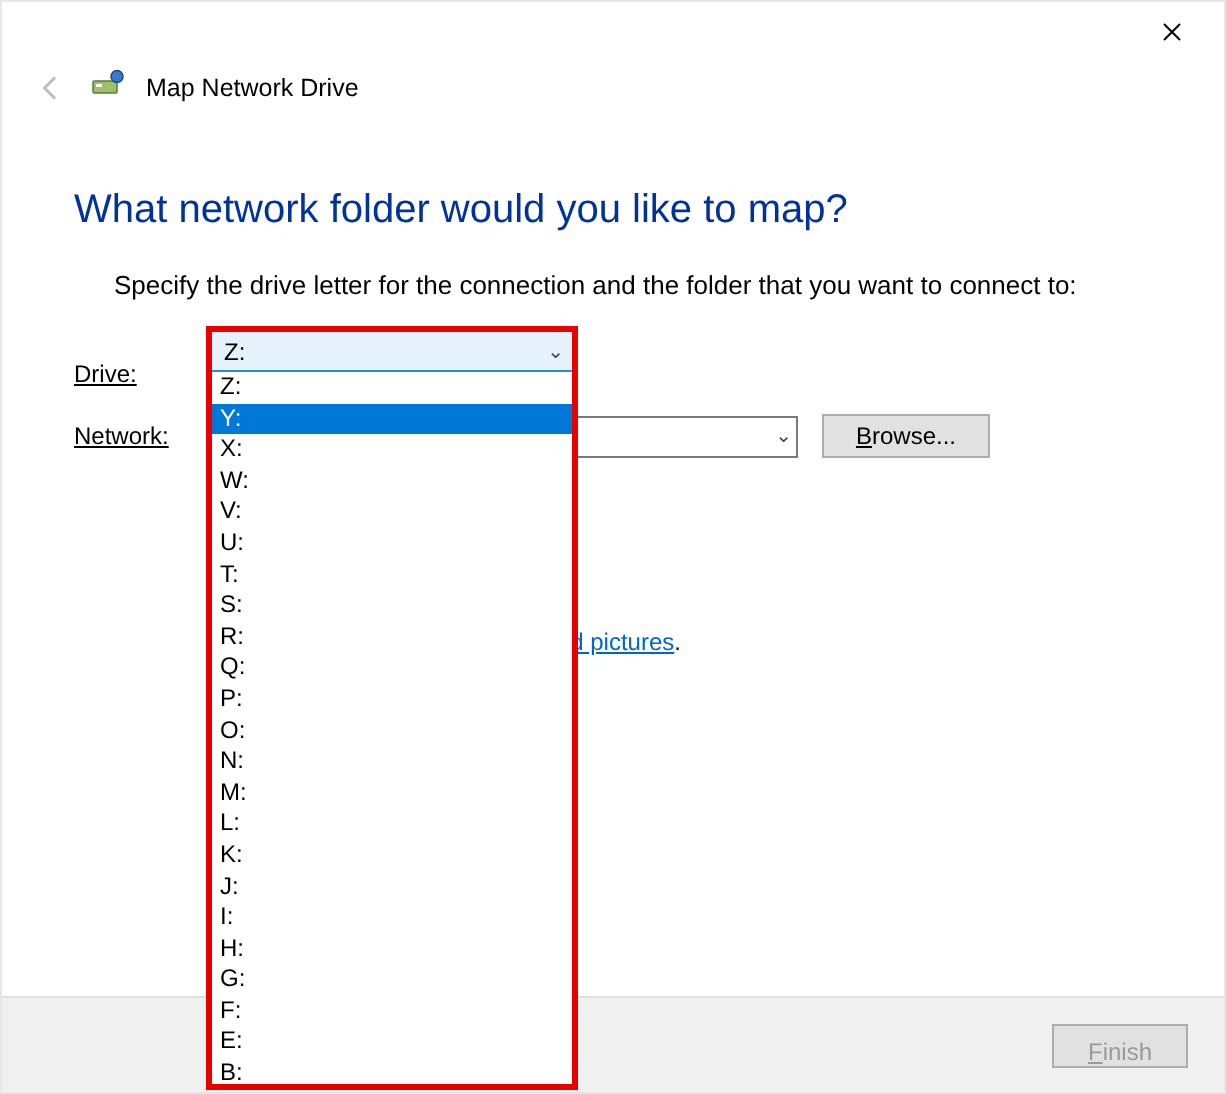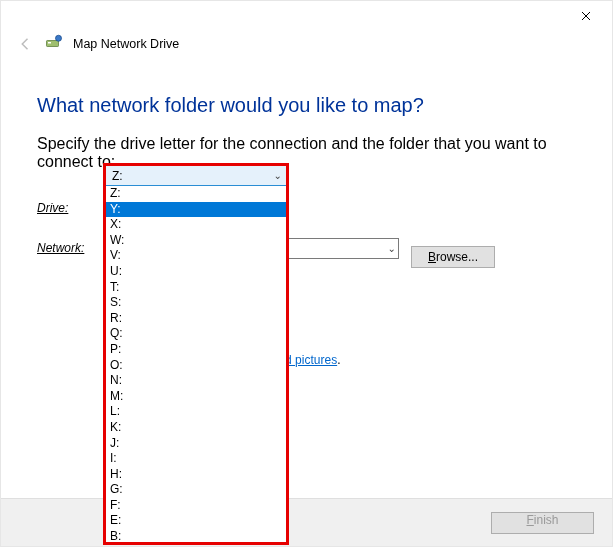--- a/index.html
+++ b/index.html
@@ -51,33 +51,33 @@
   .content {
     padding: 20px 15px 0 36px;
   }
   .instruction {
     font-size: 20px;
     color: #003399;
     font-weight: 400;
     margin: 12px 0 18px 0;
   }
   .subtext {
-    font-size: 16px;
+    font-size: 13px;
     margin-bottom: 26px;
+    margin-left: 20px;
   }
   .form-row {
     display: flex;
     align-items: center;
     margin-bottom: 10px;
     position: relative;
   }
   .form-label {
     width: 70px;
     font-size: 12px;
-    font-style: italic;
   }
   .combo {
     height: 21px;
     border: 1px solid #7a7a7a;
     background: #fff;
     display: flex;
     align-items: center;
     justify-content: space-between;
     padding: 0 2px 0 6px;
     font-size: 12px;
@@ -97,21 +97,20 @@
   .browse-btn {
     margin-left: 12px;
     height: 22px;
     width: 84px;
     border: 1px solid #adadad;
     background: #e1e1e1;
     font-size: 12px;
     display: flex;
     align-items: center;
     justify-content: center;
-    margin-top: 18px;
   }
   .body-text {
     margin-left: 70px;
     margin-top: 60px;
     font-size: 12px;
     line-height: 1.8;
   }
   .link {
     color: #0066cc;
     text-decoration: underline;
@@ -122,27 +121,27 @@
     height: 48px;
     background: #f0f0f0;
     border-top: 1px solid #dfdfdf;
     display: flex;
     justify-content: flex-end;
     align-items: center;
     padding-right: 18px;
     gap: 8px;
   }
   .footer-btn {
-    width: 103px;
+    width: 68px;
     height: 22px;
     border: 1px solid #adadad;
     background: #e1e1e1;
     font-size: 12px;
     display: flex;
-    align-items: flex-start;
+    align-items: flex-end;
     justify-content: center;
   }
   .footer-btn.disabled {
     color: #9a9a9a;
   }
   .u { text-decoration: underline; }
   
   .dropdown-outline {
     position: absolute;
     left: 102px;

